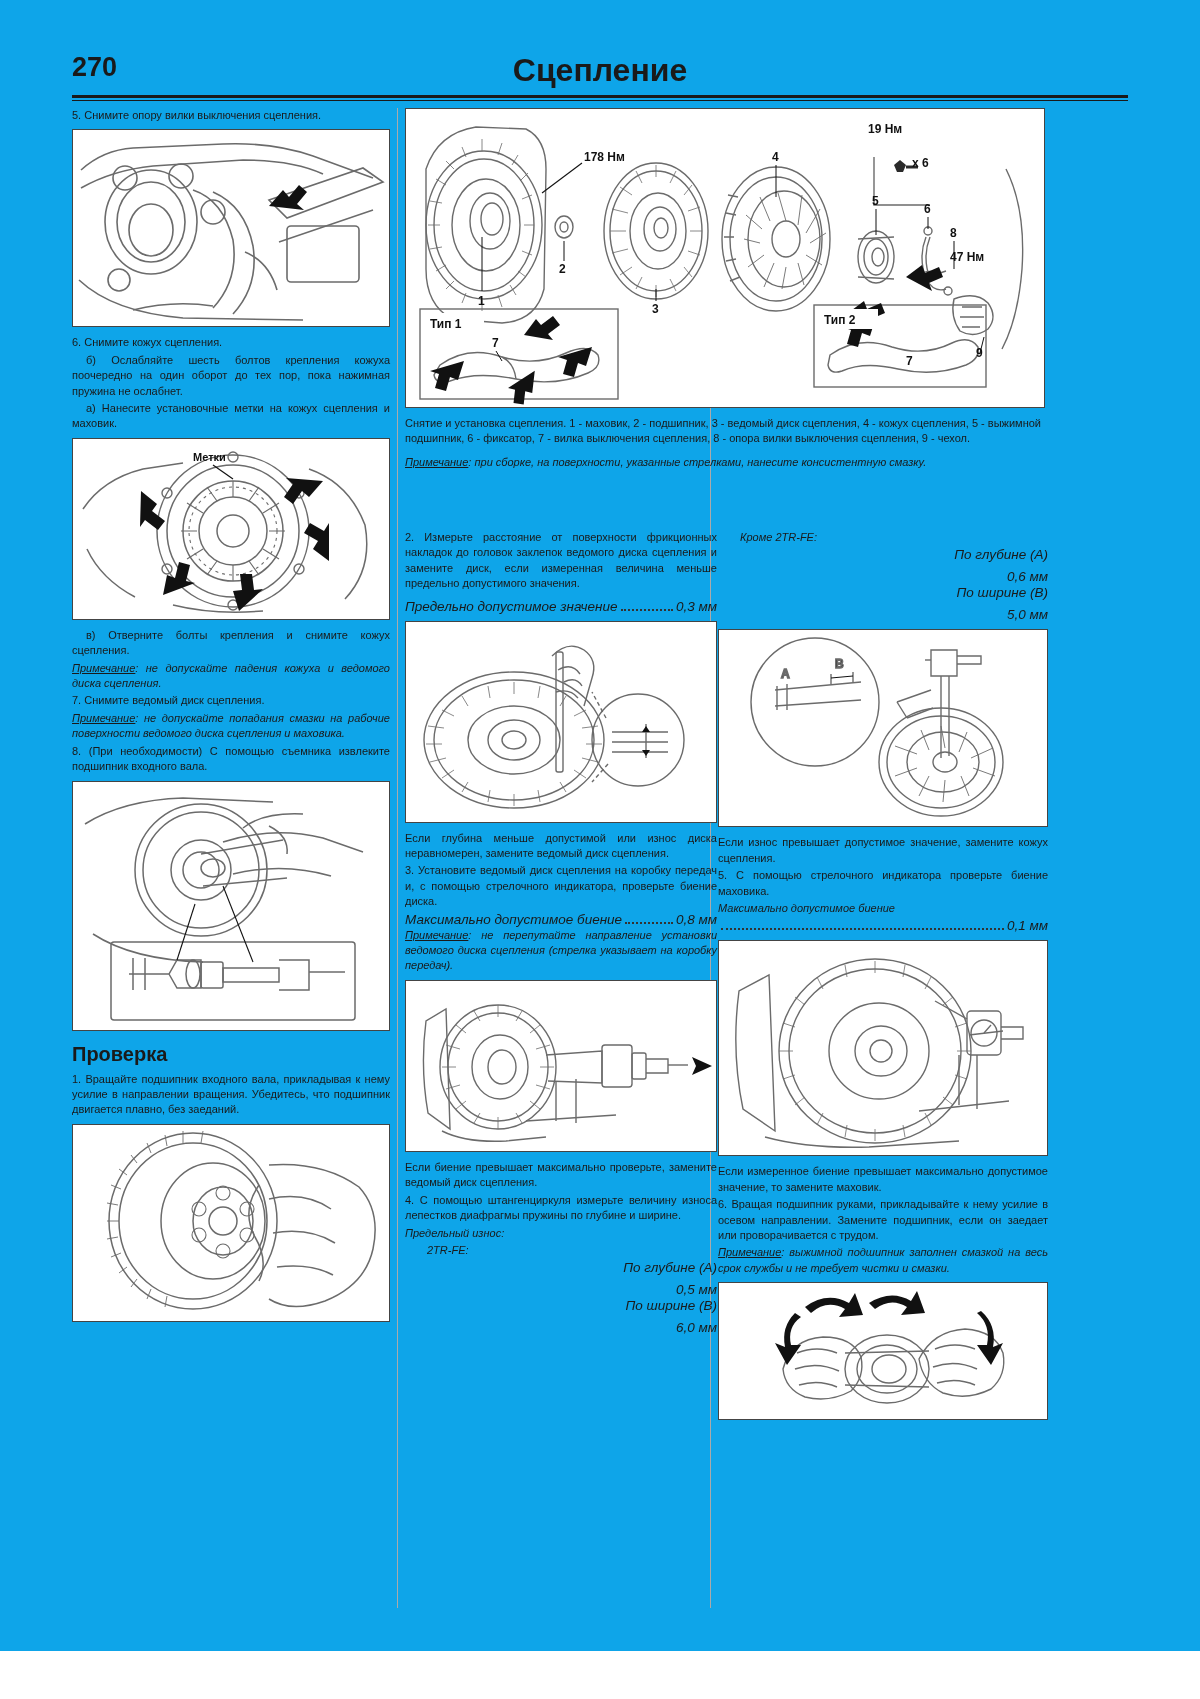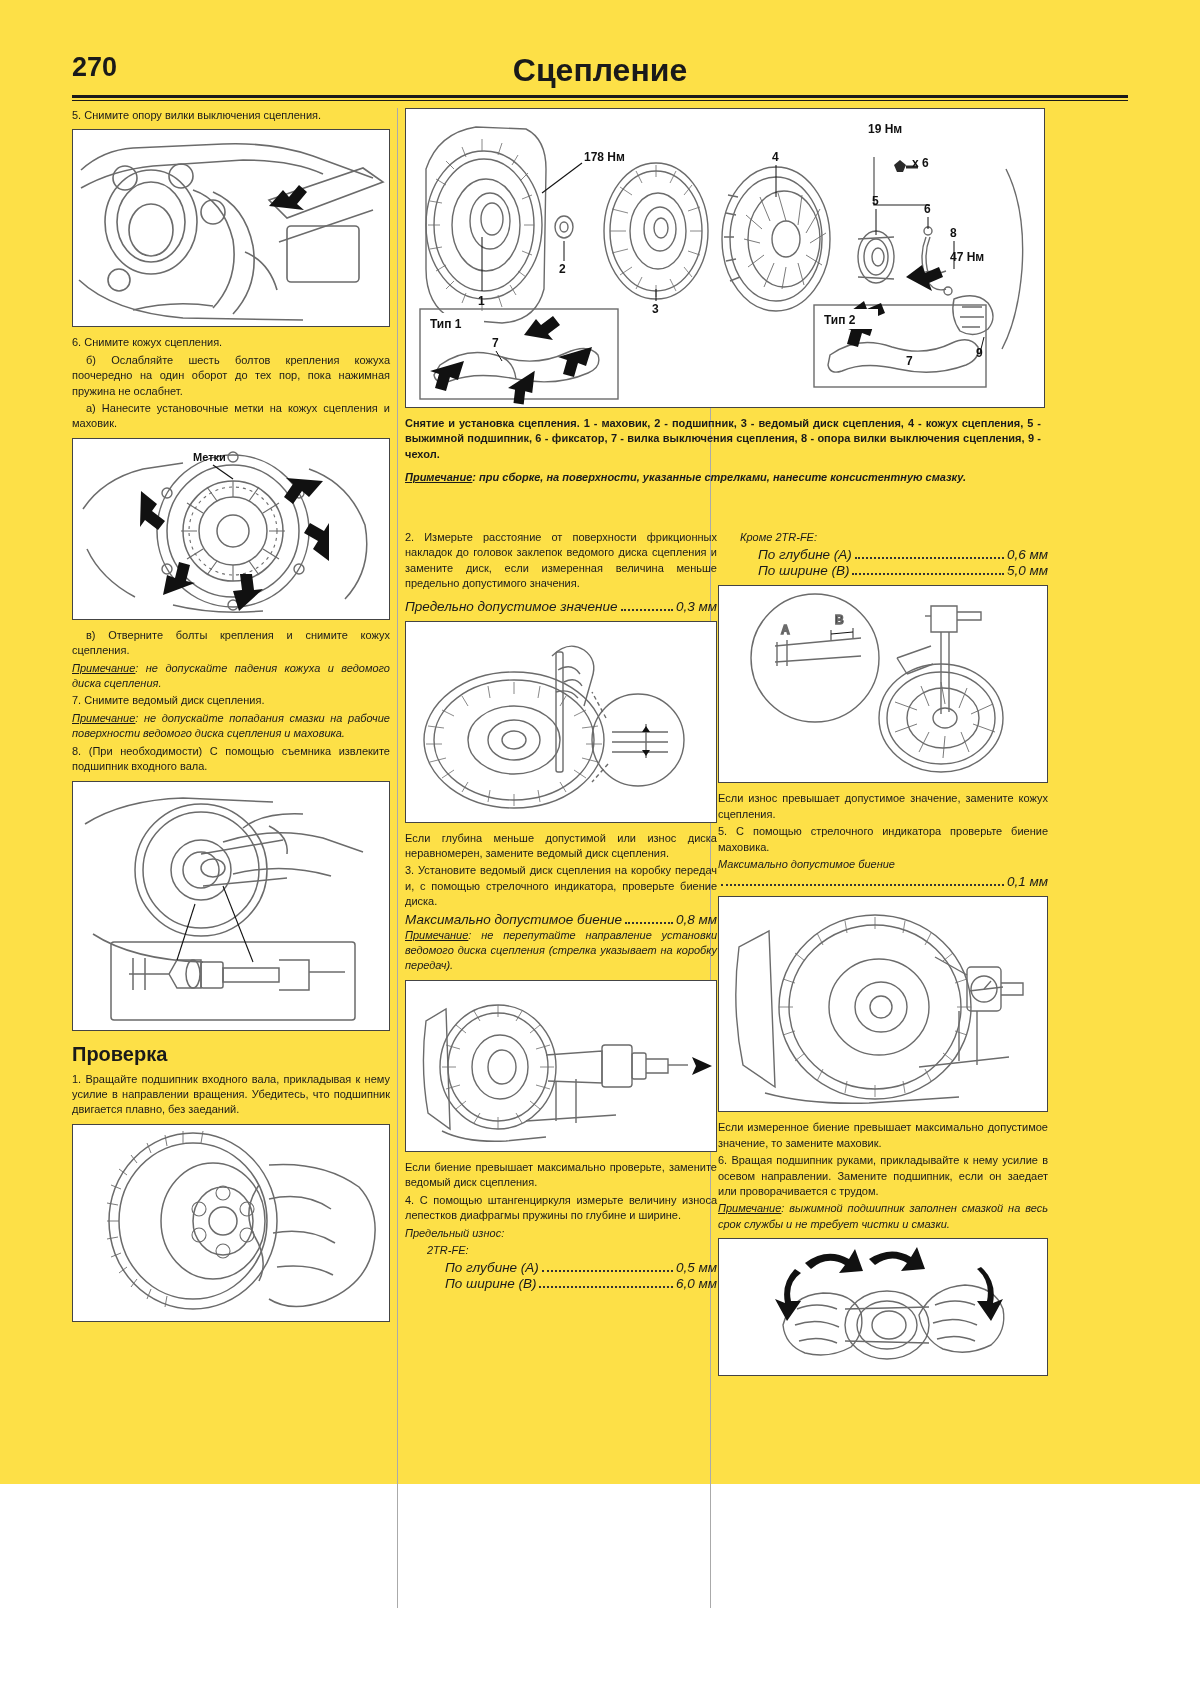--- a/index.html
+++ b/index.html
@@ -3,44 +3,44 @@
 <meta charset="utf-8">
 <style>
   html,body{margin:0;padding:0;background:#fff;}
   body{
     width:1200px;height:1699px;
     font-family:"Liberation Sans", sans-serif;
     color:#1a1a1a;
     position:relative;
     overflow:hidden;
   }
-  .page{position:absolute;left:0;top:0;width:1200px;height:1484px;background:#fde047;}
+  .page{position:absolute;left:0;top:0;width:1200px;height:1651px;background:#0ea5e9;}
 
   
   .header{position:absolute;left:72px;top:52px;width:1056px;height:46px;}
   .pagenum{position:absolute;left:0;top:0;font-size:27px;font-weight:bold;letter-spacing:0px;}
   .chapter{position:absolute;left:0;top:0;width:1056px;text-align:center;font-size:32px;font-weight:bold;}
   .hrule{position:absolute;left:72px;top:95px;width:1056px;height:0;border-top:3px solid #1a1a1a;}
   .hrule2{position:absolute;left:72px;top:100px;width:1056px;height:0;border-top:1px solid #1a1a1a;}
 
   
   .col{position:absolute;top:108px;}
   .col-l{left:72px;width:318px;}
   .col-c{left:405px;width:312px;}
   .col-r{left:718px;width:330px;}
 
   .col-sep{position:absolute;top:108px;width:0;border-left:1px solid #aaa;height:1500px;}
   .txt{font-size:11px;line-height:15.4px;text-align:justify;margin-bottom:2px;}
   .ital{font-style:italic;}
   .note-w{font-style:italic;text-decoration:underline;}
   .indent{text-indent:14px;}
   .ind2{padding-left:22px;}
-  .ind3{padding-left:40px;}
+  .ind3{padding-left:40px;flex-direction:column;}
   .h2{font-size:20px;font-weight:bold;margin:12px 0 6px 0;}
-  .bold{font-weight:bold;}
+  .bold{font-weight:normal;}
   .gap-s{height:5px;}
 
   
   .fig{border:1.4px solid #444;background:#fff;position:relative;margin:6px 0 8px 0;overflow:hidden;}
   .fig svg{display:block;}
 
   .dots{border-bottom:2px dotted #333;flex:1;margin:0 3px 4px 3px;}
   .meas{display:flex;align-items:flex-end;font-style:italic;font-size:13.5px;line-height:16px;}
   .meas .val{white-space:nowrap;}
 

